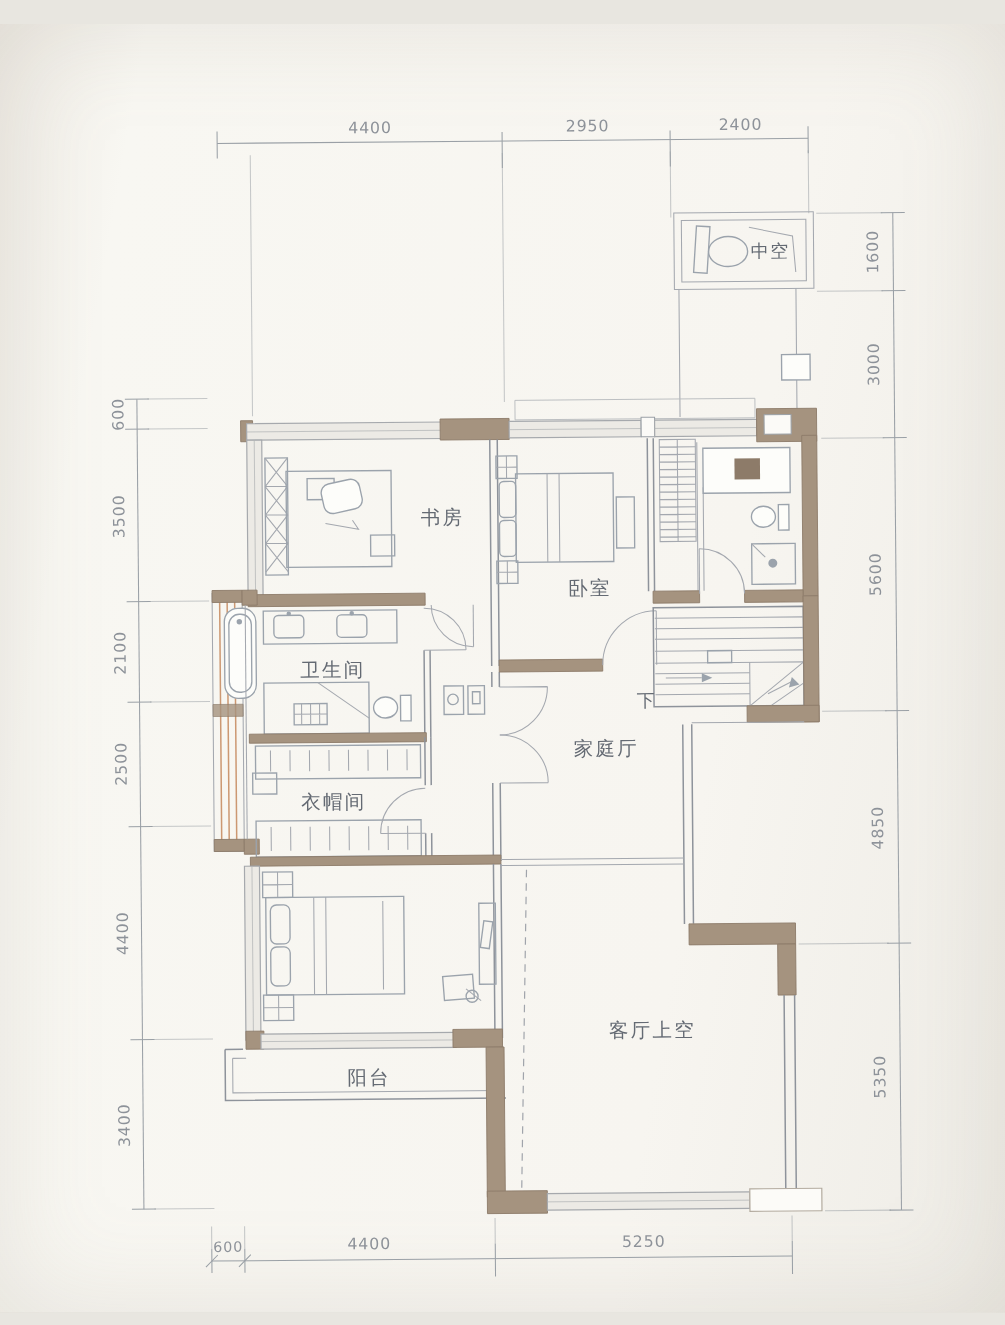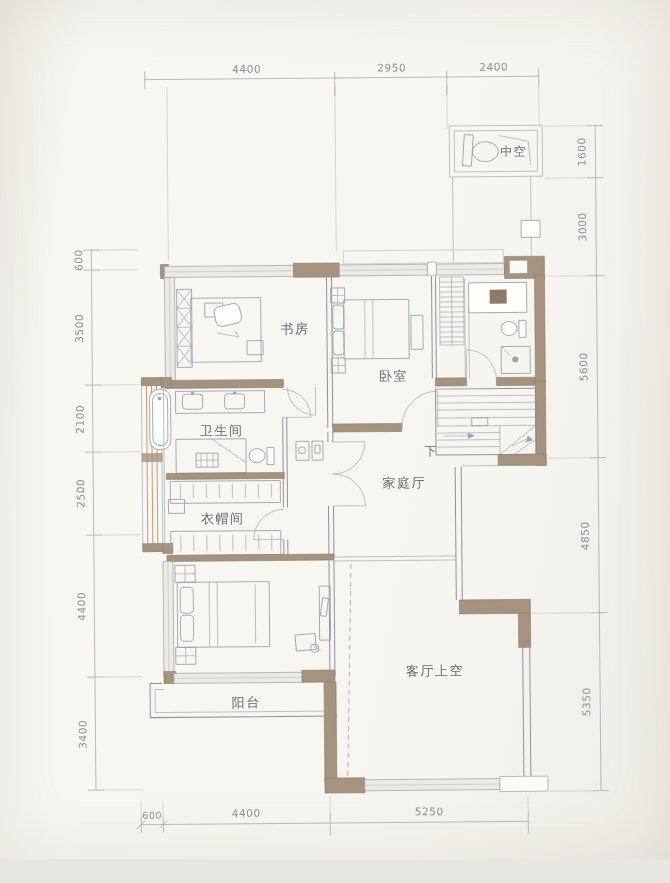--- a/index.html
+++ b/index.html
@@ -1,20 +1,21 @@
 <!DOCTYPE html>
 <html style="--background: #f6f4ef; --wall-solid: #a5937f; --wall-dark: #8d7b69; --wall-light: #eceae5; --line: #8e939b; --furniture-line: #9ba3ac; --accent-wood: #c4875c; --text: #646a73; --dim-text: #8d9299;"><head>
 <meta charset="utf-8">
 <style>
   html,body{margin:0;padding:0;background:#e8e6e0;}
   .page{
     position:relative;width:670px;height:859px;overflow:hidden;
     background:linear-gradient(100deg,#efece6 0%,#f8f7f2 12%,#f7f5f0 68%,#eeece6 100%);
     box-shadow:inset 0 0 70px rgba(150,140,120,.18);
     font-family:"DejaVu Sans",sans-serif;
+    margin-top:16px;
   }
   svg{position:absolute;inset:0;}
   .ln{stroke:#8e939b;stroke-width:1;fill:none;stroke-linecap:butt;}
   .ln-thin{stroke:#a4a8af;stroke-width:.7;fill:none;}
   .w-solid{fill:var(--wall-solid,#a5937f);stroke:var(--wall-dark,#8d7b69);stroke-width:.6;}
   .w-light{fill:var(--wall-light,#eceae5);stroke:#a6a9ad;stroke-width:.8;}
   .mid{stroke:#b2b4b6;stroke-width:.5;fill:none;}
   .furn{stroke:#9ba3ac;stroke-width:.9;fill:#fdfdfa;}
   .furn-open{stroke:#9ba3ac;stroke-width:.9;fill:none;}
   .dim{stroke:#9aa0a6;stroke-width:.7;fill:none;}

